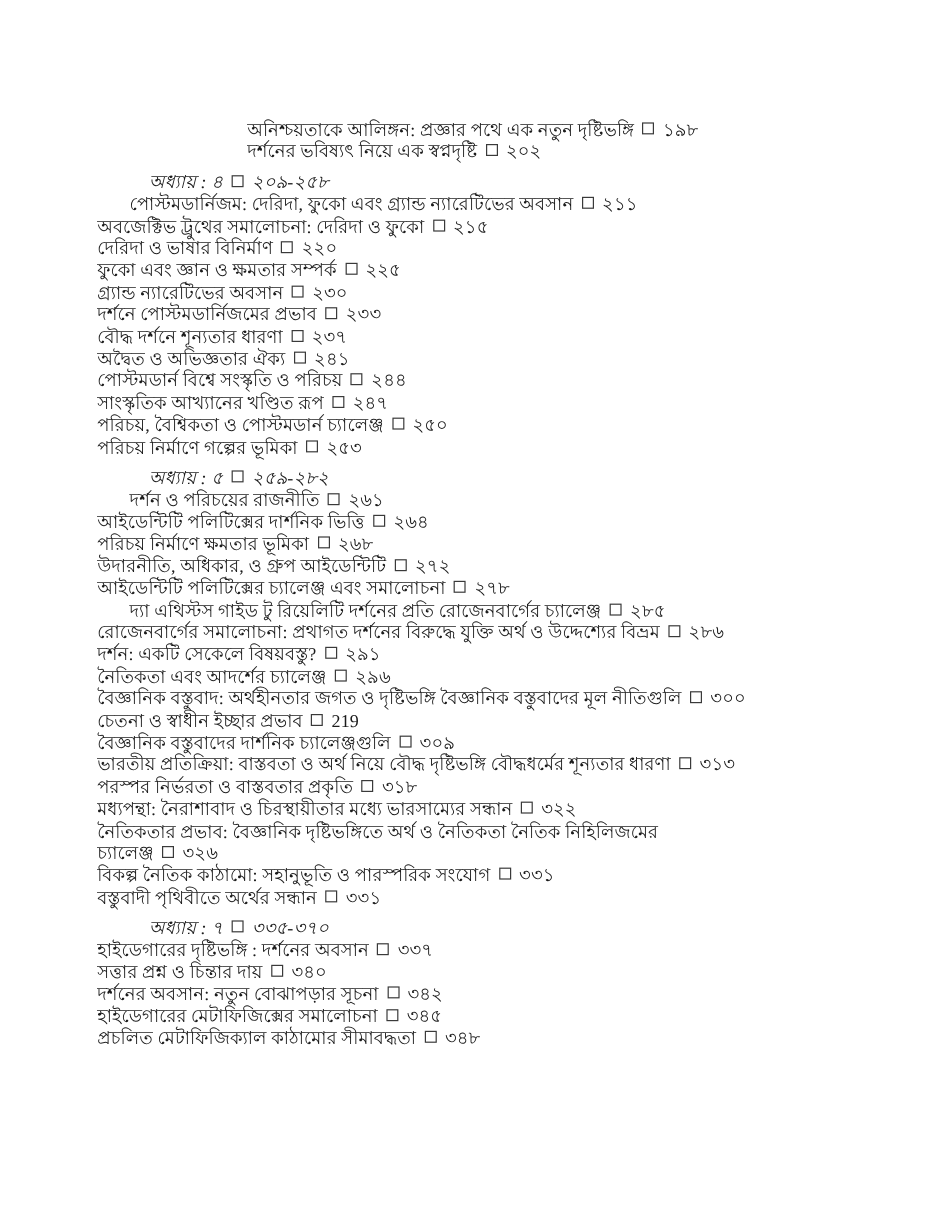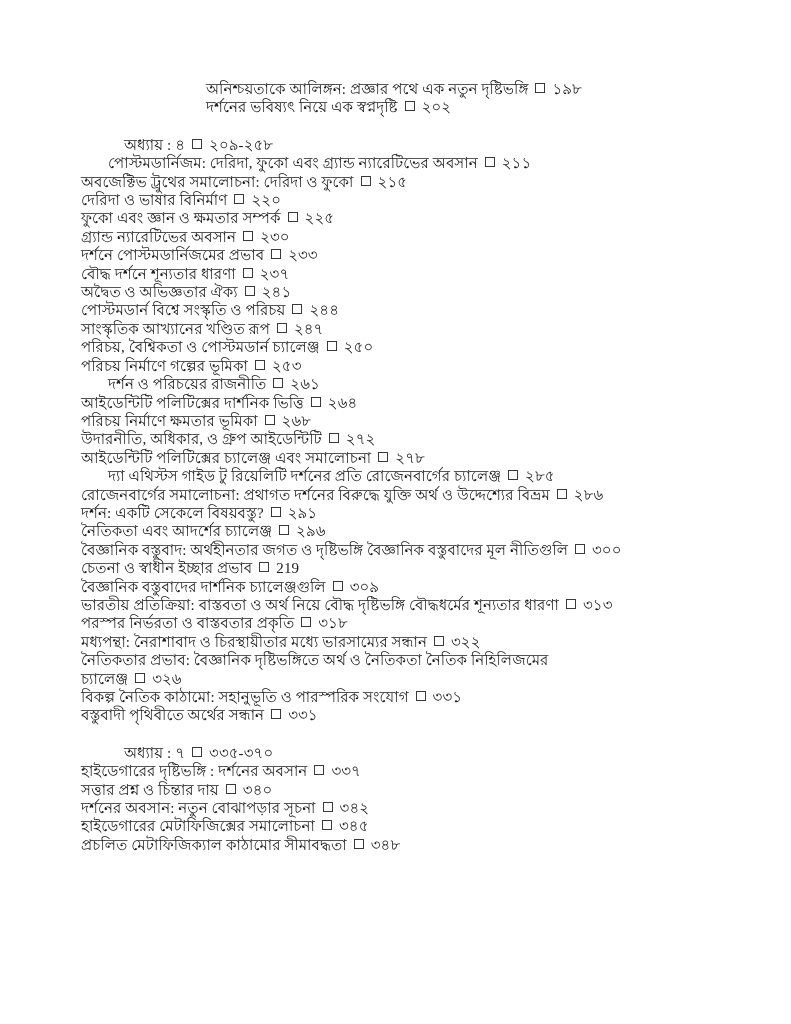--- a/index.html
+++ b/index.html
@@ -17,35 +17,35 @@
   }
   .page {
     position: absolute;
     top: 0; left: 0;
     width: 791px;
     height: 1024px;
     background: #ffffff;
   }
   .toc {
     position: absolute;
-    top: 80px;
+    top: 100px;
     left: 0;
     right: 0;
   }
   .line {
     font-size: 15px;
     line-height: 18.4px;
     white-space: nowrap;
     letter-spacing: 0.1px;
   }
   .lvl0 { padding-left: 124px; }
   .lvl1 { padding-left: 108px; }
   .lvl2 { padding-left: 81px; }
   .lvl3 { padding-left: 206px; }
-  .chapter { margin-top: 19px; }
+  .chapter { margin-top: 7px; font-style: italic; }
   .sq {
     display: inline-block;
     width: 8px;
     height: 8px;
     border: 1px solid #3a3a3a;
     background: transparent;
     margin: 0 7px;
     vertical-align: baseline;
     position: relative;
     top: -1px;
@@ -67,20 +67,21 @@
       <div class="line lvl2"><span>দেরিদা ও ভাষার বিনির্মাণ</span><span class="sq"></span><span class="page-num">২২০</span></div>
       <div class="line lvl2"><span>ফুকো এবং জ্ঞান ও ক্ষমতার সম্পর্ক</span><span class="sq"></span><span class="page-num">২২৫</span></div>
       <div class="line lvl2"><span>গ্র্যান্ড ন্যারেটিভের অবসান</span><span class="sq"></span><span class="page-num">২৩০</span></div>
       <div class="line lvl2"><span>দর্শনে পোস্টমডার্নিজমের প্রভাব</span><span class="sq"></span><span class="page-num">২৩৩</span></div>
       <div class="line lvl2"><span>বৌদ্ধ দর্শনে শূন্যতার ধারণা</span><span class="sq"></span><span class="page-num">২৩৭</span></div>
       <div class="line lvl2"><span>অদ্বৈত ও অভিজ্ঞতার ঐক্য</span><span class="sq"></span><span class="page-num">২৪১</span></div>
       <div class="line lvl2"><span>পোস্টমডার্ন বিশ্বে সংস্কৃতি ও পরিচয়</span><span class="sq"></span><span class="page-num">২৪৪</span></div>
       <div class="line lvl2"><span>সাংস্কৃতিক আখ্যানের খণ্ডিত রূপ</span><span class="sq"></span><span class="page-num">২৪৭</span></div>
       <div class="line lvl2"><span>পরিচয়, বৈশ্বিকতা ও পোস্টমডার্ন চ্যালেঞ্জ</span><span class="sq"></span><span class="page-num">২৫০</span></div>
       <div class="line lvl2"><span>পরিচয় নির্মাণে গল্পের ভূমিকা</span><span class="sq"></span><span class="page-num">২৫৩</span></div>
+      <div class="line lvl0 chapter"><span>অধ্যায় : ৫</span><span class="sq"></span><span class="page-num">২৫৯-২৮২</span></div>
       <div class="line lvl1"><span>দর্শন ও পরিচয়ের রাজনীতি</span><span class="sq"></span><span class="page-num">২৬১</span></div>
       <div class="line lvl2"><span>আইডেন্টিটি পলিটিক্সের দার্শনিক ভিত্তি</span><span class="sq"></span><span class="page-num">২৬৪</span></div>
       <div class="line lvl2"><span>পরিচয় নির্মাণে ক্ষমতার ভূমিকা</span><span class="sq"></span><span class="page-num">২৬৮</span></div>
       <div class="line lvl2"><span>উদারনীতি, অধিকার, ও গ্রুপ আইডেন্টিটি</span><span class="sq"></span><span class="page-num">২৭২</span></div>
       <div class="line lvl2"><span>আইডেন্টিটি পলিটিক্সের চ্যালেঞ্জ এবং সমালোচনা</span><span class="sq"></span><span class="page-num">২৭৮</span></div>
       <div class="line lvl1"><span>দ্যা এথিস্টস গাইড টু রিয়েলিটি দর্শনের প্রতি রোজেনবার্গের চ্যালেঞ্জ</span><span class="sq"></span><span class="page-num">২৮৫</span></div>
       <div class="line lvl2"><span>রোজেনবার্গের সমালোচনা: প্রথাগত দর্শনের বিরুদ্ধে যুক্তি অর্থ ও উদ্দেশ্যের বিভ্রম</span><span class="sq"></span><span class="page-num">২৮৬</span></div>
       <div class="line lvl2"><span>দর্শন: একটি সেকেলে বিষয়বস্তু?</span><span class="sq"></span><span class="page-num">২৯১</span></div>
       <div class="line lvl2"><span>নৈতিকতা এবং আদর্শের চ্যালেঞ্জ</span><span class="sq"></span><span class="page-num">২৯৬</span></div>
       <div class="line lvl2"><span>বৈজ্ঞানিক বস্তুবাদ: অর্থহীনতার জগত ও দৃষ্টিভঙ্গি বৈজ্ঞানিক বস্তুবাদের মূল নীতিগুলি</span><span class="sq"></span><span class="page-num">৩০০</span></div>

